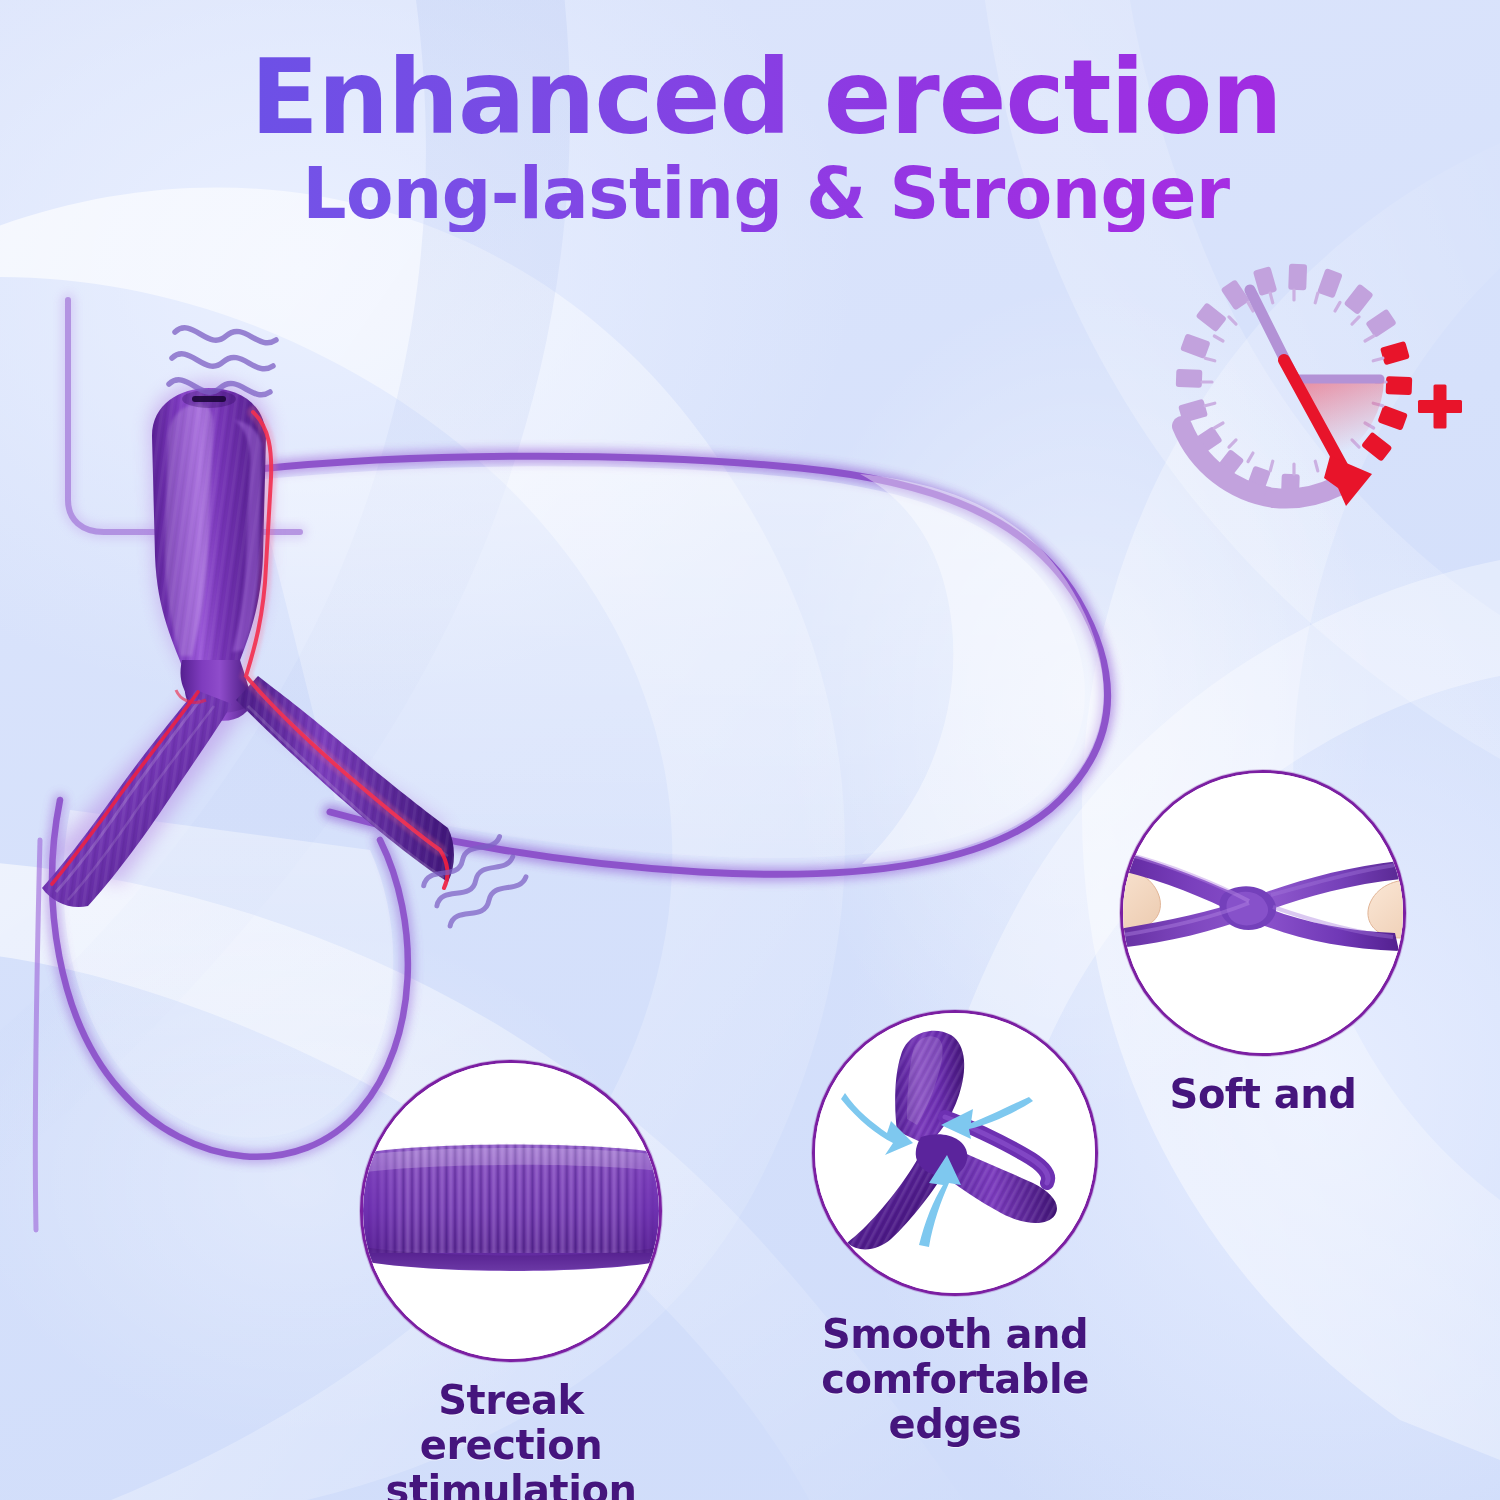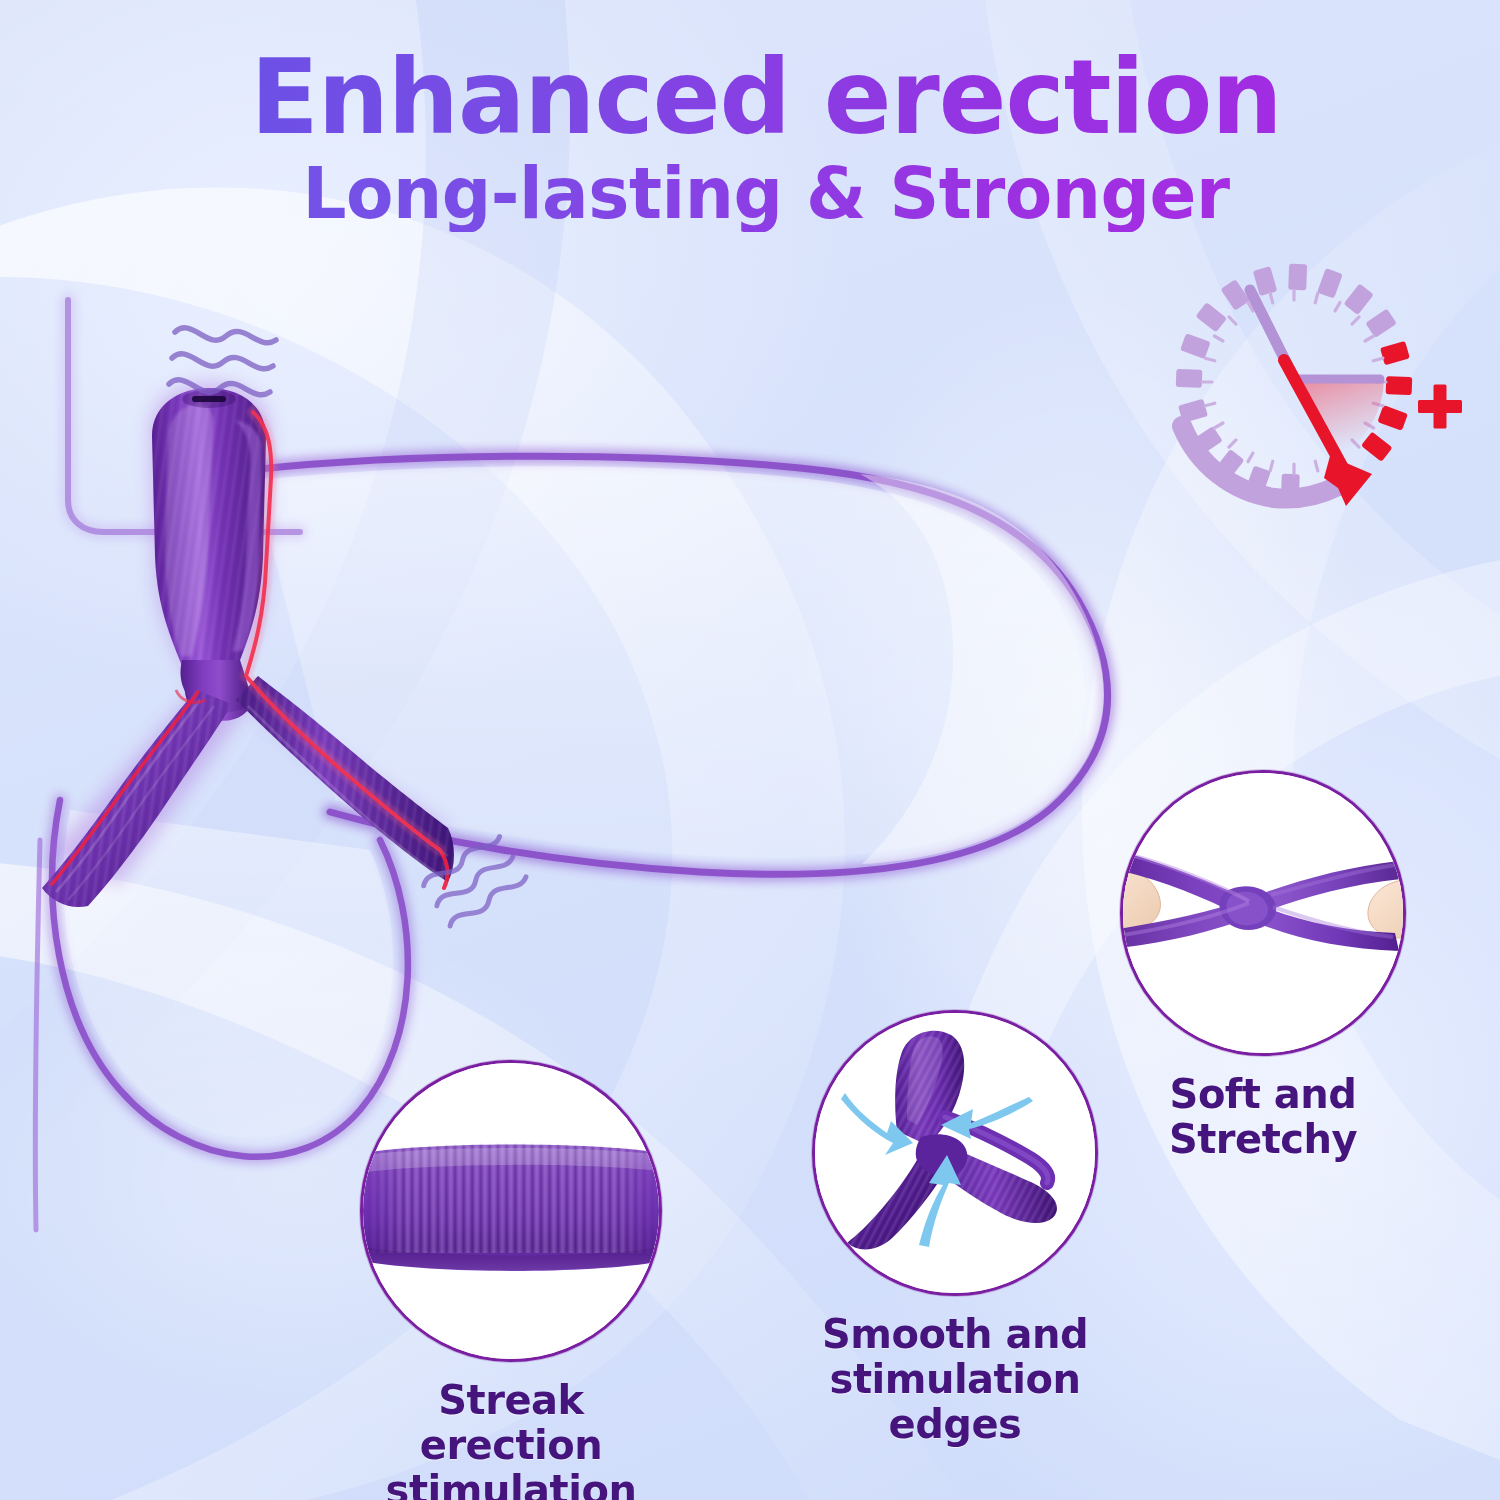--- a/index.html
+++ b/index.html
@@ -531,21 +531,21 @@
         <g fill="#7ec8ef">
           <path d="M 214 84 C 192 94, 172 104, 156 110 L 158 96 L 126 112 L 156 126 L 154 116 C 172 112, 196 102, 218 88 Z"></path>
         </g>
         <g fill="#7ec8ef">
           <path d="M 104 232 C 110 208, 118 188, 128 172 L 114 170 L 132 142 L 146 172 L 134 170 C 126 188, 118 210, 114 234 Z"></path>
         </g>
       </svg>
     </div>
     <div class="caption">
       <div>Smooth and</div>
-      <div>stimulation edges</div>
+      <div>comfortable edges</div>
     </div>
   </div>
 
   <div class="feature" id="feat-soft">
     <div class="circle">
       <svg viewBox="0 0 280 280" width="280" height="280">
         <defs>
           <linearGradient id="strapG" x1="0" y1="0" x2="1" y2="0">
             <stop offset="0%" stop-color="#5b2399"></stop>
             <stop offset="30%" stop-color="#7a40bd"></stop>
@@ -576,17 +576,16 @@
                  C 116 154, 106 148, 104 138 C 102 128, 106 122, 114 120 Z" fill="#8b55cd" opacity=".85"></path>
 
         <path d="M 0 80 C 48 92, 96 112, 126 128" fill="none" stroke="#b78ae5" stroke-width="4" opacity=".45"></path>
         <path d="M 0 162 C 50 154, 96 142, 126 130" fill="none" stroke="#b78ae5" stroke-width="4" opacity=".40"></path>
         <path d="M 150 134 C 196 150, 234 160, 270 164" fill="none" stroke="#a579dd" stroke-width="4" opacity=".4"></path>
         <path d="M 148 122 C 192 110, 232 98, 272 92" fill="none" stroke="#a579dd" stroke-width="4" opacity=".4"></path>
       </svg>
     </div>
     <div class="caption">
       <div>Soft and</div>
-      <div>Stretchy</div>
     </div>
   </div>
 
 </div>
 
 </body></html>

